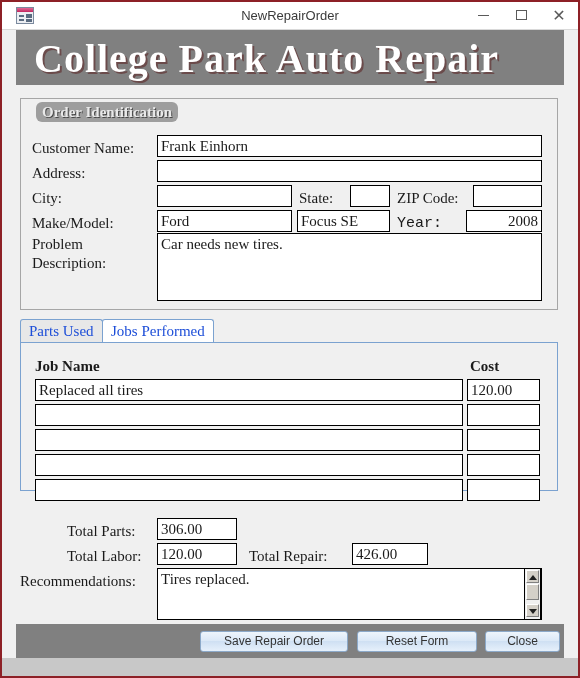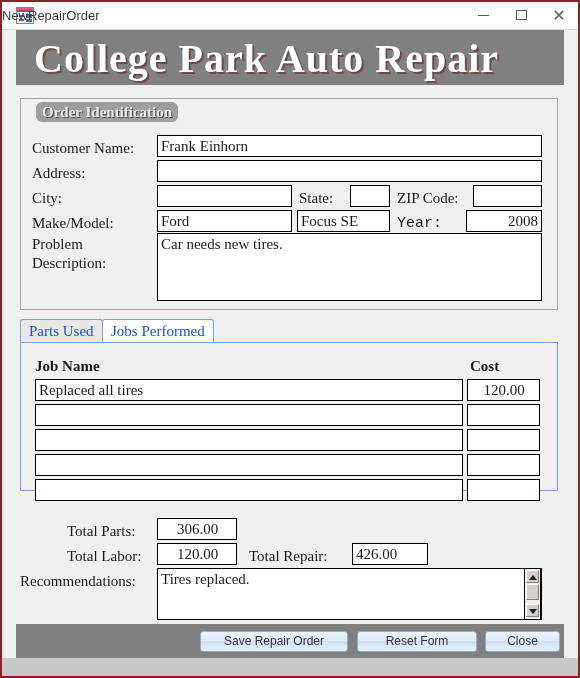--- a/index.html
+++ b/index.html
@@ -26,21 +26,21 @@
     background:#eceef2;border:1px solid #7b8a9e;box-sizing:border-box;
   }
   .win-icon .strip{position:absolute;left:0;top:0;right:0;height:4px;
     background:linear-gradient(to bottom,#e06a96,#c2245d);}
   .win-icon .r1{position:absolute;left:2px;top:7px;width:5px;height:2px;background:#5a6b80;}
   .win-icon .r2{position:absolute;left:2px;top:11px;width:5px;height:2px;background:#5a6b80;}
   .win-icon .b1{position:absolute;left:9px;top:6px;width:6px;height:4px;background:#5a6b80;}
   .win-icon .b2{position:absolute;left:9px;top:11px;width:6px;height:3px;background:#5a6b80;}
   .title-text{
     position:absolute;left:0;top:0;width:576px;height:14px;line-height:27px;
-    font-family:"Liberation Sans",sans-serif;font-size:13px;color:#3b3b3b;
+    text-align:center;font-family:"Liberation Sans",sans-serif;font-size:13px;color:#3b3b3b;
   }
   .winbtn{
     position:absolute;top:0;height:27px;width:38px;
     font-family:"Liberation Sans",sans-serif;font-size:14px;color:#5a5a5a;
     text-align:center;line-height:27px;cursor:default;
   }
   .winbtn.min{right:76px;}
   .winbtn.max{right:38px;}
   .winbtn.close{right:0px;}
   .glyph-min{display:inline-block;width:11px;height:1px;background:#5a5a5a;vertical-align:middle;margin-bottom:2px;}
@@ -81,21 +81,21 @@
 
   .lbl{
     position:absolute;font-family:"Liberation Serif",serif;font-size:15px;color:#1a1a1a;
     white-space:nowrap;
   }
   .fld{
     position:absolute;background:#ffffff;border:1px solid #000000;box-sizing:border-box;
     font-family:"Liberation Serif",serif;font-size:15px;color:#1a1a1a;
     padding:0 3px;line-height:20px;height:22px;overflow:hidden;white-space:nowrap;
   }
-  .fld.right{text-align:center;padding-right:2px;}
+  .fld.right{text-align:left;padding-right:2px;}
   .area{
     position:absolute;background:#ffffff;border:1px solid #000000;box-sizing:border-box;
     font-family:"Liberation Serif",serif;font-size:15px;color:#1a1a1a;
     padding:1px 3px;line-height:19px;overflow:hidden;
   }
 
   
   .tabstrip{position:absolute;left:18px;top:234px;width:538px;height:24px;}
   .tab{
     position:absolute;top:0;height:24px;line-height:23px;

